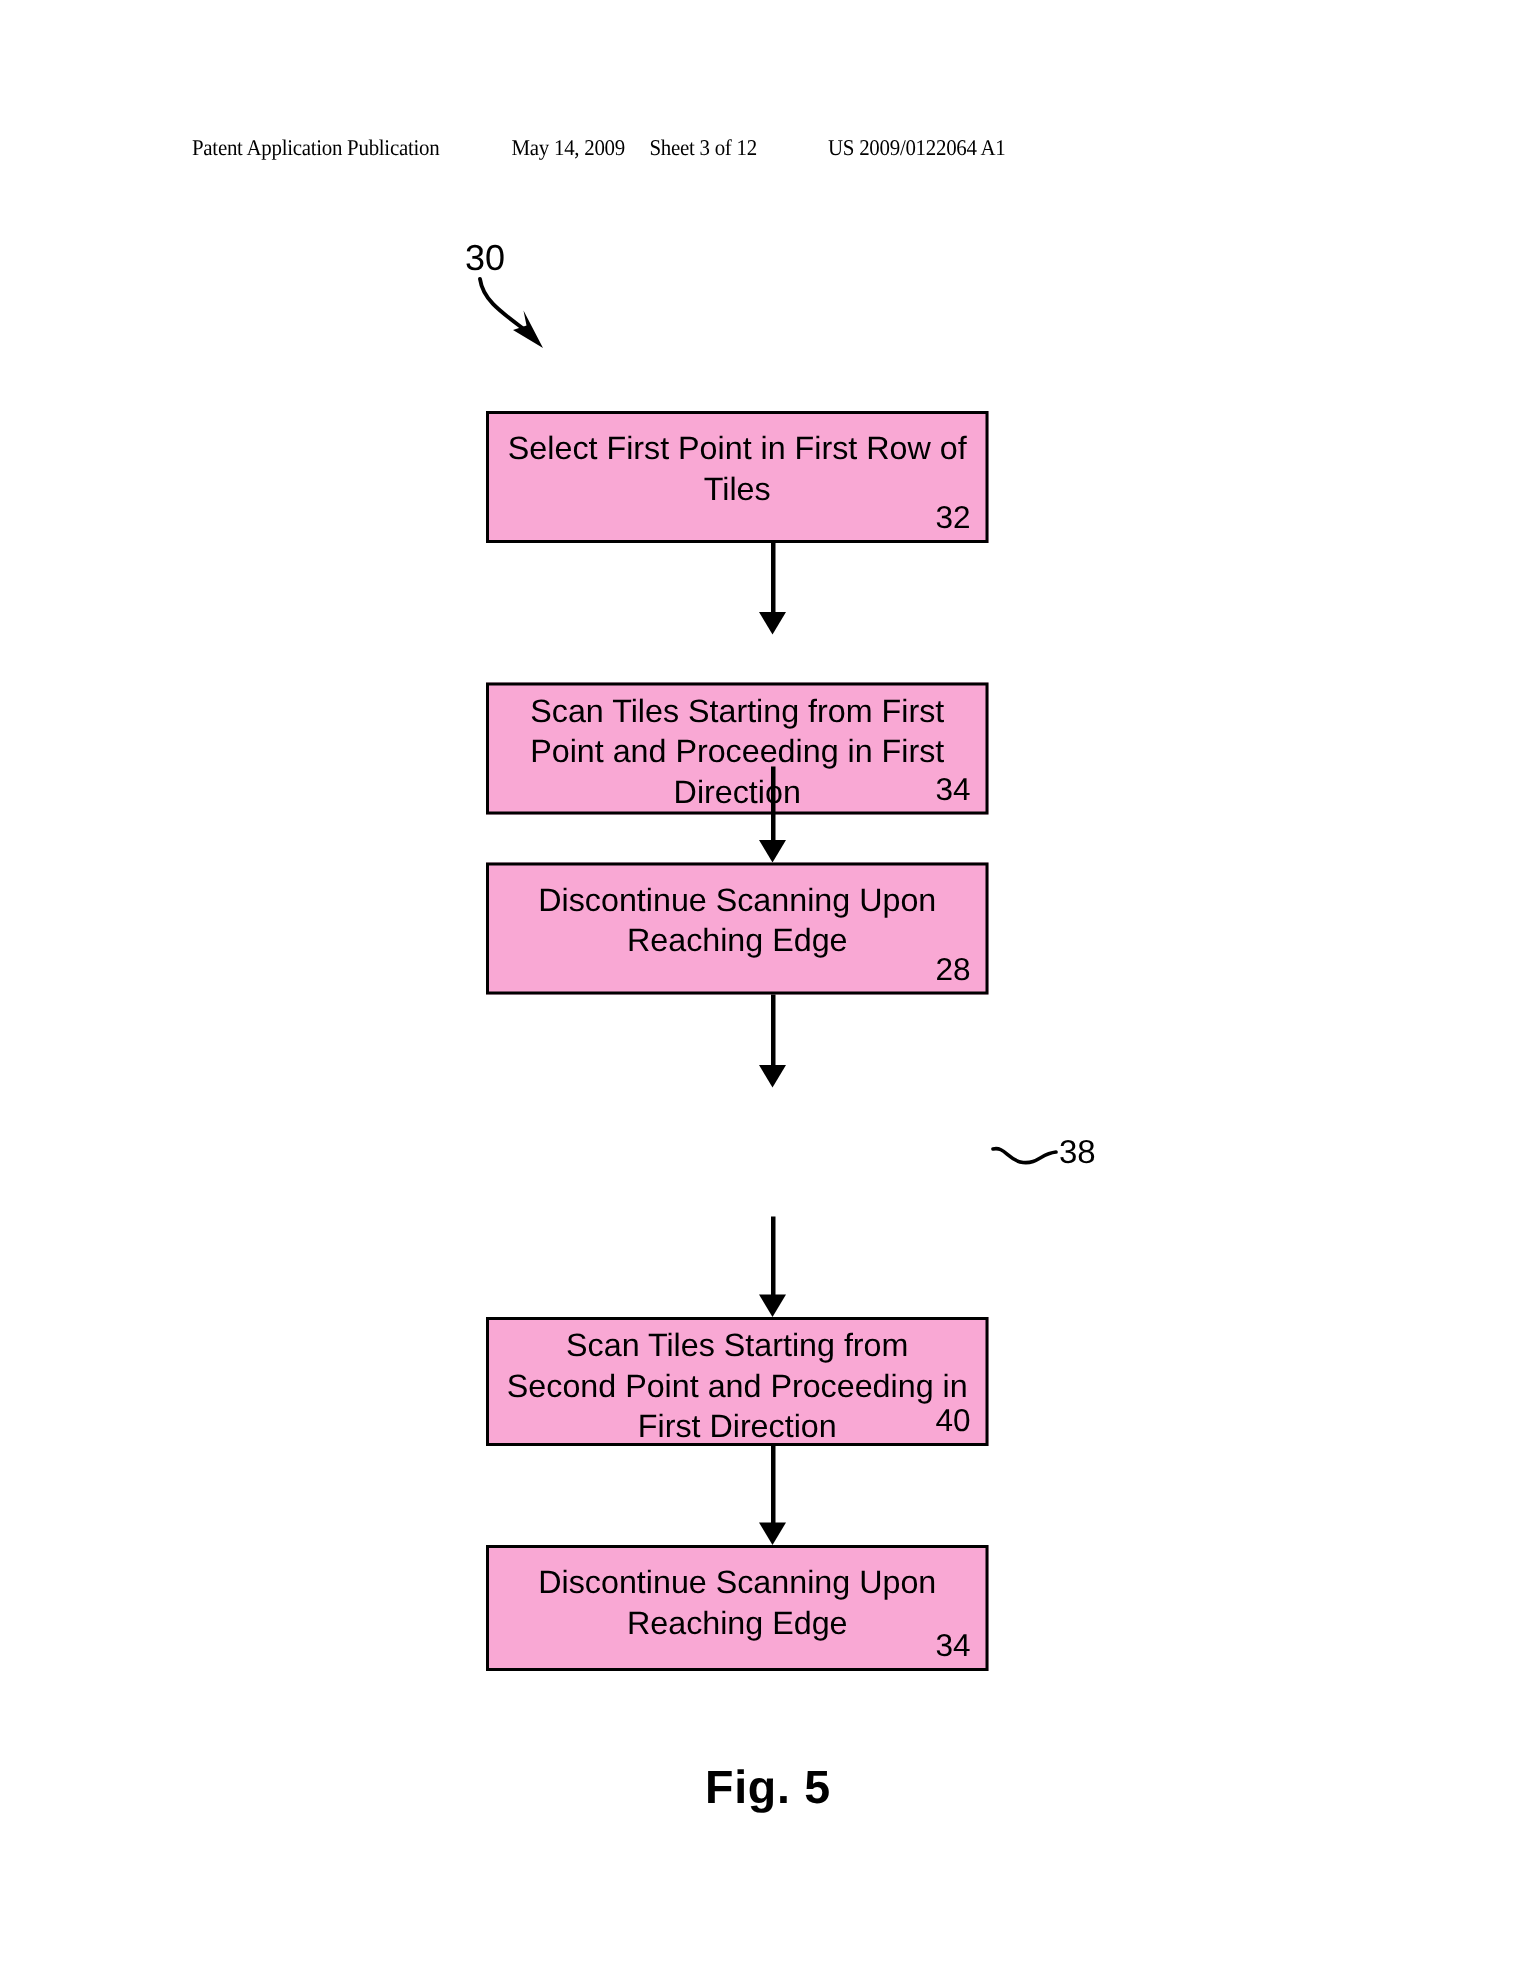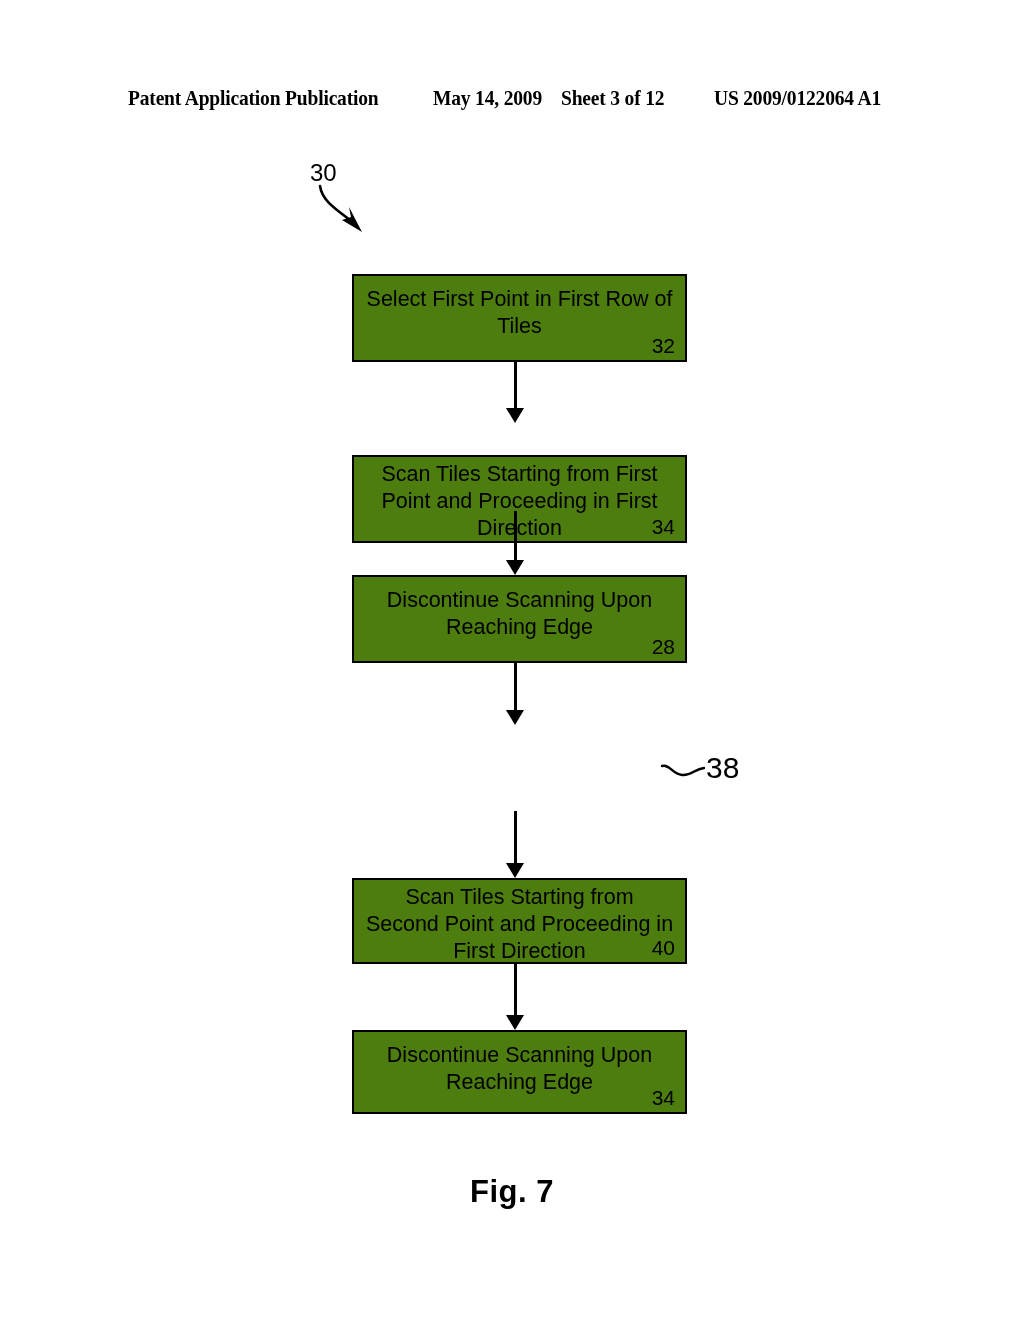--- a/index.html
+++ b/index.html
@@ -17,49 +17,49 @@
   }
 
   
   .page-header {
     position: absolute;
     top: 86px;
     left: 128px;
     width: 768px;
     height: 26px;
     font-family: "Liberation Serif", serif;
-    font-weight: bold;
-    font-size: 21px;
+    font-weight: normal;
+    font-size: 15px;
     letter-spacing: -0.2px;
     white-space: nowrap;
     display: flex;
-    align-items: flex-start;
+    align-items: center;
   }
   .hdr-pub   { transform: scaleX(0.93); transform-origin: left center; }
   .hdr-date  { margin-left: 36px; transform: scaleX(0.93); transform-origin: left center; }
   .hdr-sheet { margin-left: 10px; transform: scaleX(0.93); transform-origin: left center; }
   .hdr-num   { margin-left: 42px; transform: scaleX(0.93); transform-origin: left center; }
 
   
   .figure {
     position: absolute;
     left: 0;
     top: 0;
     width: 952px;
     height: 1320px;
   }
 
   
   .node {
     position: absolute;
-    left: 352px;
+    left: 324px;
     width: 335px;
     border: 2.5px solid #000000;
     box-sizing: border-box;
-    background: #4d7c0f;
+    background: #f9a8d4;
     padding: 0;
   }
   .node-text {
     font-size: 21.5px;
     line-height: 27px;
     text-align: center;
     padding: 8px 6px 6px 6px;
     white-space: pre-line;
   }
   .node-ref {
@@ -148,21 +148,21 @@
     position: absolute;
     left: 660px;
     top: 750px;
     width: 95px;
     height: 44px;
   }
   .ext-ref-38 .ext-label {
     position: absolute;
     left: 46px;
     top: 6px;
-    font-size: 30px;
+    font-size: 22px;
     line-height: 24px;
   }
 
   
   .fig-caption {
     position: absolute;
     left: 0;
     top: 1174px;
     width: 1024px;
     text-align: center;
@@ -249,15 +249,15 @@
     <div class="stem"></div>
     <div class="head"></div>
   </div>
 
   <div class="node" id="node-42">
     <div class="node-text">Discontinue Scanning Upon
 Reaching Edge</div>
     <div class="node-ref">34</div>
   </div>
 
-  <div class="fig-caption">Fig. 7</div>
+  <div class="fig-caption">Fig. 5</div>
 
 </div>
 
 </body></html>

